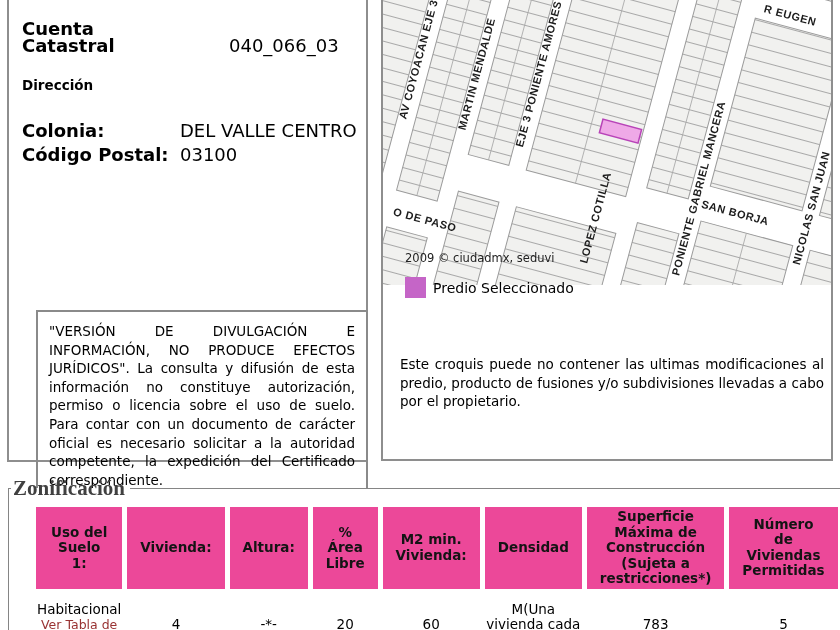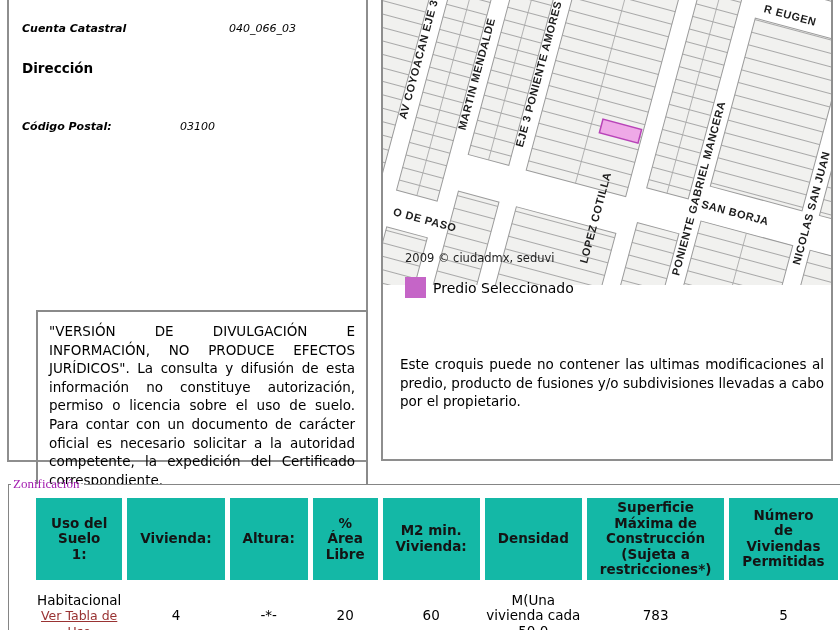--- a/index.html
+++ b/index.html
@@ -7,26 +7,26 @@
     width:840px;height:630px;position:relative;overflow:hidden;
     background:#ffffff;
     font-family:"DejaVu Sans","Liberation Sans",sans-serif;
     color:#000;
   }
   
   .panel{position:absolute;top:0;box-sizing:border-box;border:2px solid #8e8e8e;border-top:none;background:#fff;}
   #left-panel{left:7px;width:361px;height:462px;padding:20px 0 0 13px;}
   #right-panel{left:381px;width:452px;height:461px;overflow:hidden;}
 
-  .row{display:flex;align-items:flex-start;font-size:11px;line-height:17px;font-style:italic;}
+  .row{display:flex;align-items:flex-end;font-size:18px;line-height:17px;}
   .lbl{width:158px;font-weight:bold;flex:none;}
   .val{width:186px;}
   #cuenta-row{margin-bottom:23px;}
   #cuenta-row .val{padding-left:49px;}
-  #direccion-heading{font-weight:bold;font-size:13.5px;margin-bottom:42px;}
+  #direccion-heading{font-weight:bold;font-size:13.5px;margin-bottom:29px;}
   .field-row{margin-top:7px;}
   .field-row:first-of-type{margin-top:0;}
 
   #disclaimer-box{
     position:absolute;left:27px;top:310px;width:332px;box-sizing:border-box;
     border:2px solid #8a8a8a;padding:10px 11px 9px 11px;
     font-size:13.5px;line-height:18.6px;text-align:justify;
   }
 
   
@@ -41,45 +41,49 @@
   }
   .map-label{font-family:"Liberation Sans",sans-serif;font-size:11px;font-weight:bold;fill:#1c1c1c;letter-spacing:.5px;}
 
   
   #zonificacion-fieldset{
     position:absolute;left:8px;top:476px;width:825px;height:170px;box-sizing:border-box;
     border:1px solid #858585;margin:0;padding:0 0 0 0;background:#fff;
   }
   #zonificacion-fieldset legend{
     font-family:"Liberation Serif","DejaVu Serif",serif;
-    font-weight:normal;font-size:13px;color:#a21caf;
+    font-weight:bold;font-size:21px;color:#404040;
     margin-left:2px;padding:0 5px 0 2px;
   }
   #zon-table{border-collapse:separate;border-spacing:5px;margin:1px 0 0 22px;font-size:13.5px;}
   #zon-table th{
-    background:#14b8a6;font-weight:bold;color:#141414;
+    background:#ec4899;font-weight:bold;color:#141414;
     text-align:center;vertical-align:middle;
     font-size:13.5px;line-height:15.5px;padding:2px 13px;height:77px;
   }
   #zon-table td{
     text-align:center;vertical-align:middle;
     font-size:13.5px;line-height:15.5px;padding:8px 1px 0 1px;
   }
   #uso-link{color:#993333;text-decoration:underline;font-size:12.5px;cursor:pointer;}
 </style>
 </head>
 <body>
 
 <div class="panel" id="left-panel">
   <div class="row" id="cuenta-row">
     <div class="lbl">Cuenta Catastral</div>
     <div class="val">040_066_03</div>
   </div>
   <div id="direccion-heading">Dirección</div>
 
+  <div class="row field-row">
+    <div class="lbl">Colonia:</div>
+    <div class="val">DEL VALLE CENTRO</div>
+  </div>
   <div class="row field-row">
     <div class="lbl">Código Postal:</div>
     <div class="val">03100</div>
   </div>
 
   <div id="disclaimer-box">"VERSIÓN DE DIVULGACIÓN E INFORMACIÓN, NO PRODUCE EFECTOS JURÍDICOS". La consulta y difusión de esta información no constituye autorización, permiso o licencia sobre el uso de suelo. Para contar con un documento de carácter oficial es necesario solicitar a la autoridad competente, la expedición del Certificado correspondiente.</div>
 </div>
 
 <div class="panel" id="right-panel">
   <div id="map-area">

